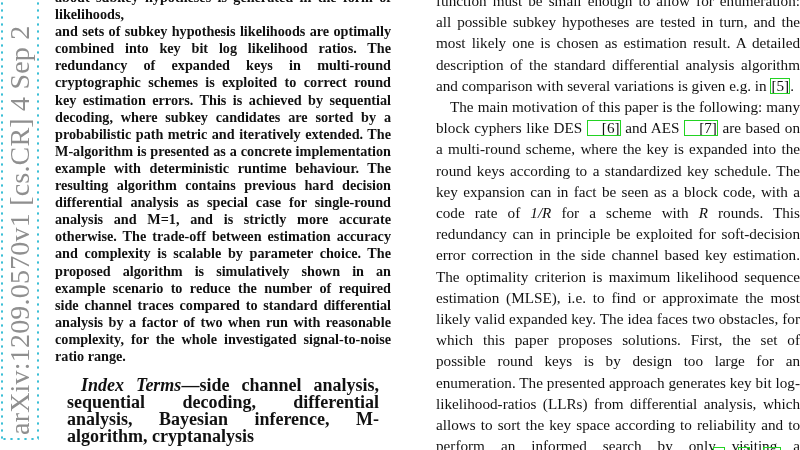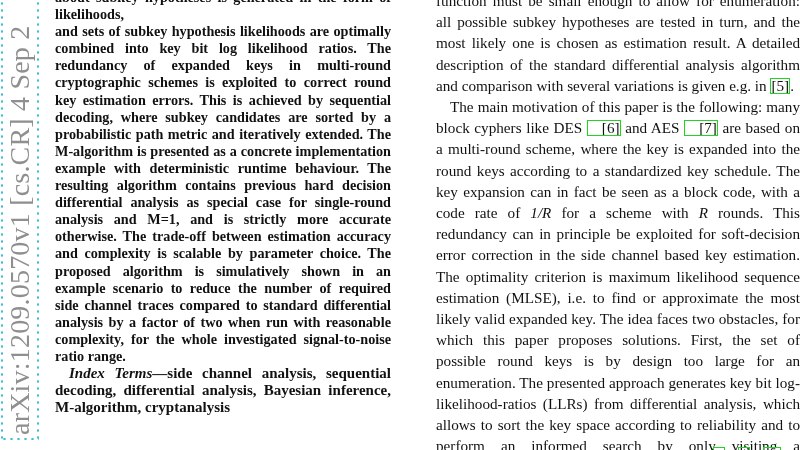--- a/index.html
+++ b/index.html
@@ -30,21 +30,21 @@
     line-height: 1;
   }
   .col {
     position: absolute; top: 0; font-size: 15.2px; line-height: 21.2px;
     text-align: justify;
   }
   .col-left { left: 55px; width: 336px; }
   .col-right { left: 436px; width: 364px; }
   .abstract { font-weight: bold; font-size: 14.2px; line-height: 17.1px; margin-top: -11px; }
   .abstract p { margin: 0; }
-  .indexterms { font-weight: bold; font-size: 15px; line-height: 17.1px; margin: 0; text-indent: 14px; }
+  .indexterms { font-weight: bold; font-size: 18px; line-height: 17.1px; margin: 12px; text-indent: 14px; }
   .indexterms .label { font-style: italic; }
   .section-head {
     text-align: center; font-size: 15px; letter-spacing: 0.5px;
     margin-top: 32px; margin-bottom: 10px; line-height: 18px;
   }
   .section-head .sc { font-variant: small-caps; }
   .para { margin: 0; text-indent: 14px; }
   .para.noindent { text-indent: 0; }
   .rightcol { margin-top: -10px; }
   .cite {

